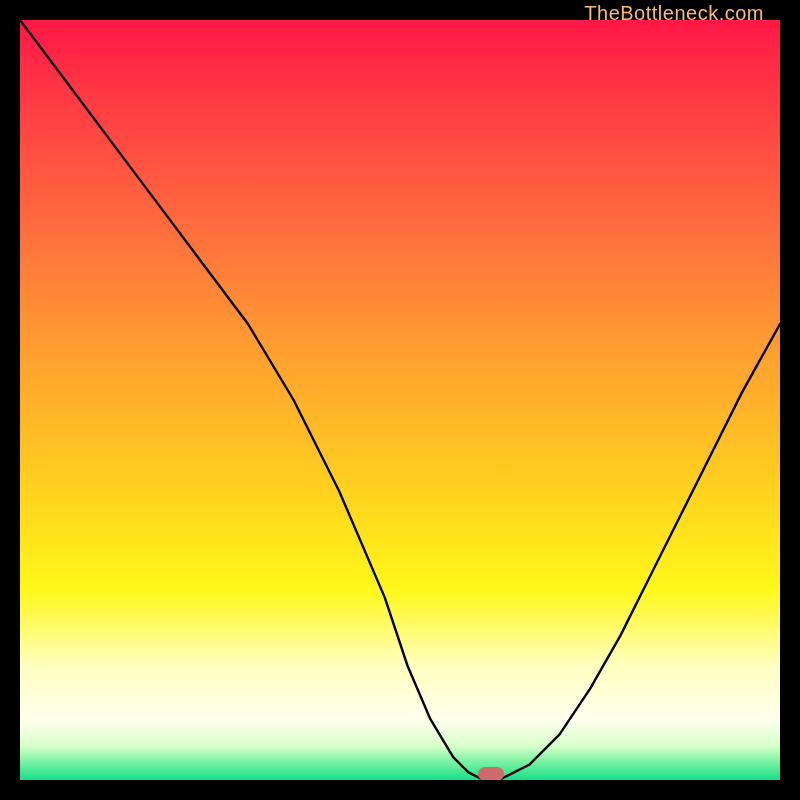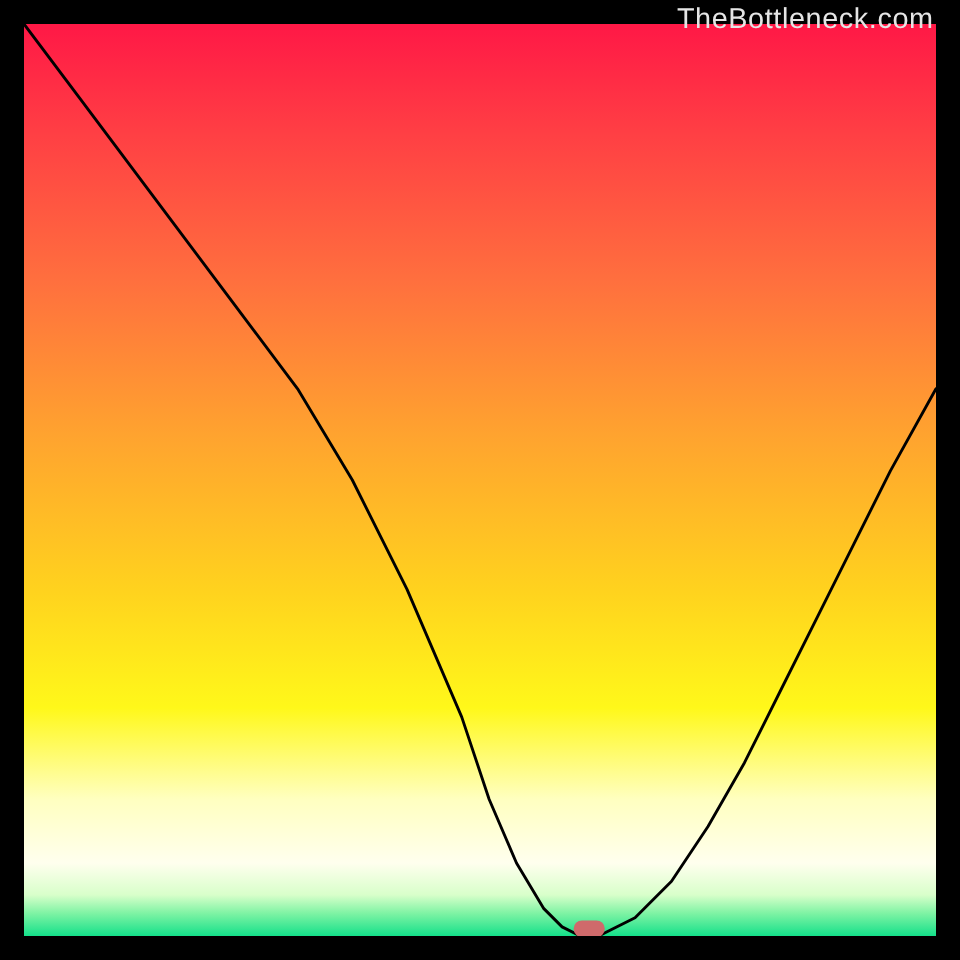--- a/index.html
+++ b/index.html
@@ -28,24 +28,24 @@
   }
   .gradient {
     position: absolute;
     inset: 0;
     width: 100%;
     height: 100%;
   }
   .watermark {
     position: absolute;
     top: 2px;
-    right: 22px;
+    right: 36px;
     font-family: Arial, Helvetica, sans-serif;
-    font-size: 24px;
-    color: #e5e5e5;
+    font-size: 20px;
+    color: #fdba74;
     letter-spacing: 0.5px;
     font-weight: 500;
     user-select: none;
   }
   svg.curve {
     position: absolute;
     inset: 0;
   }
   .marker {
     position: absolute;

